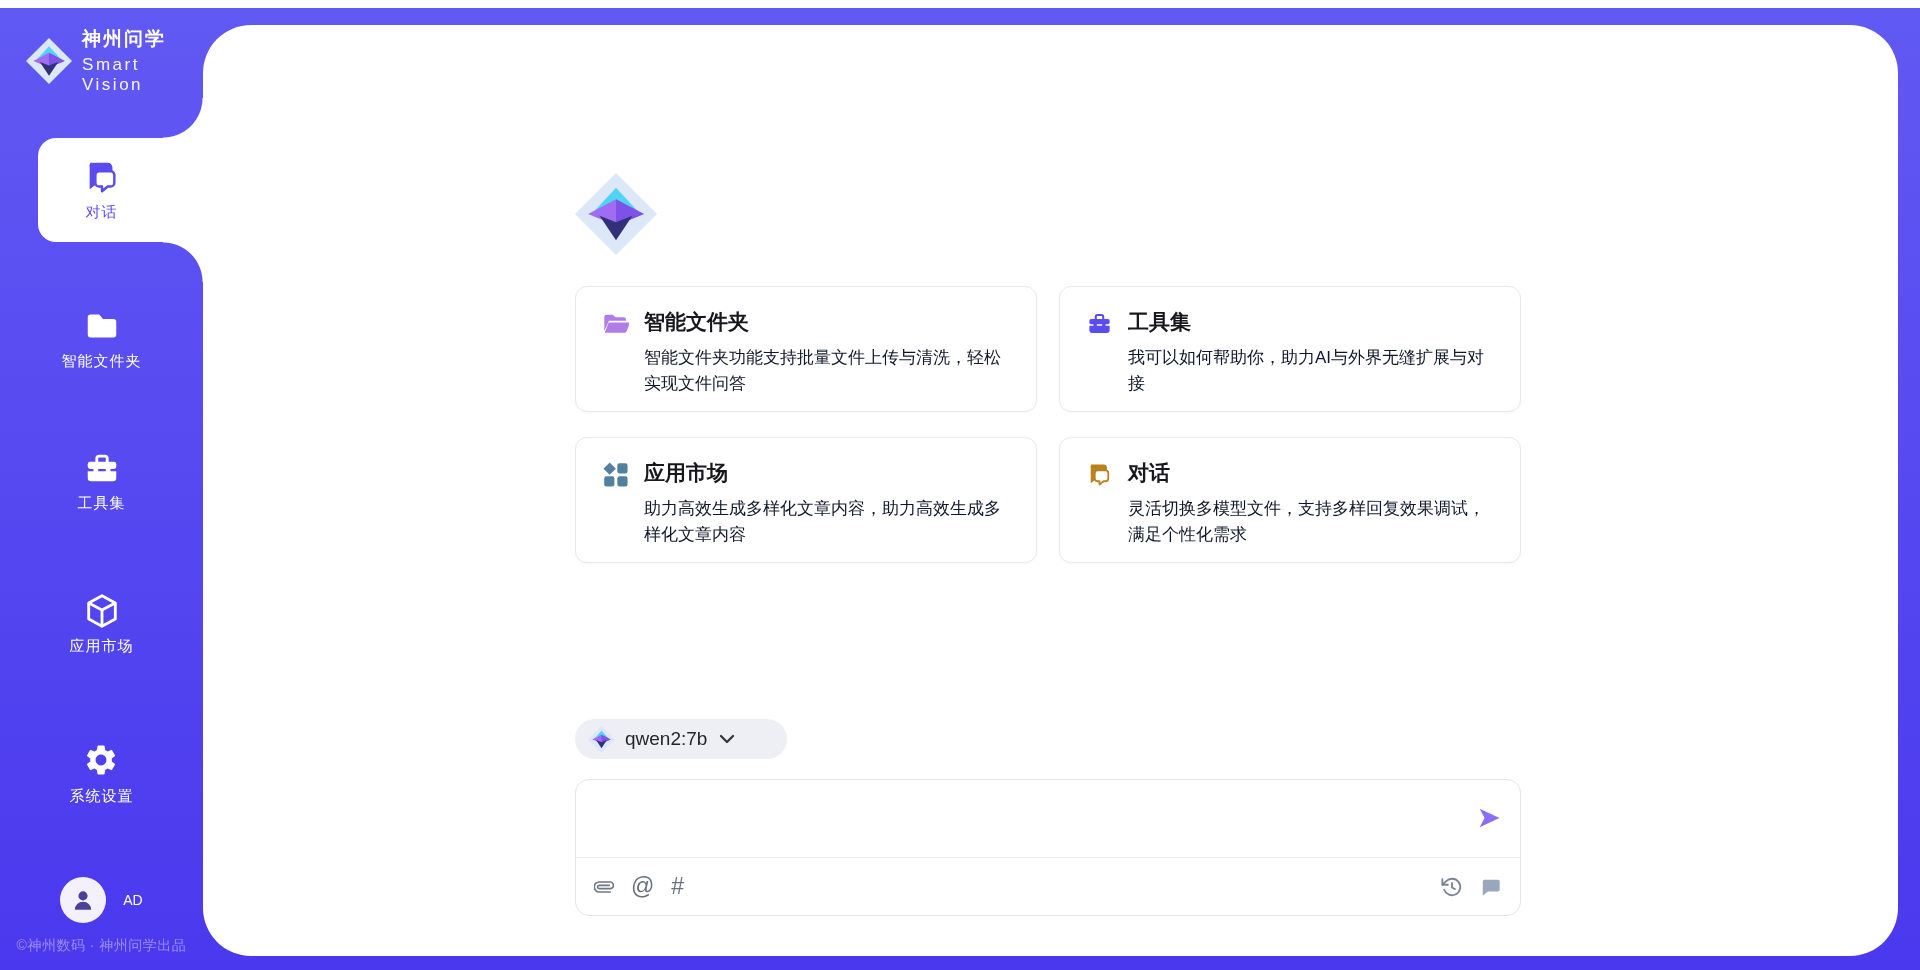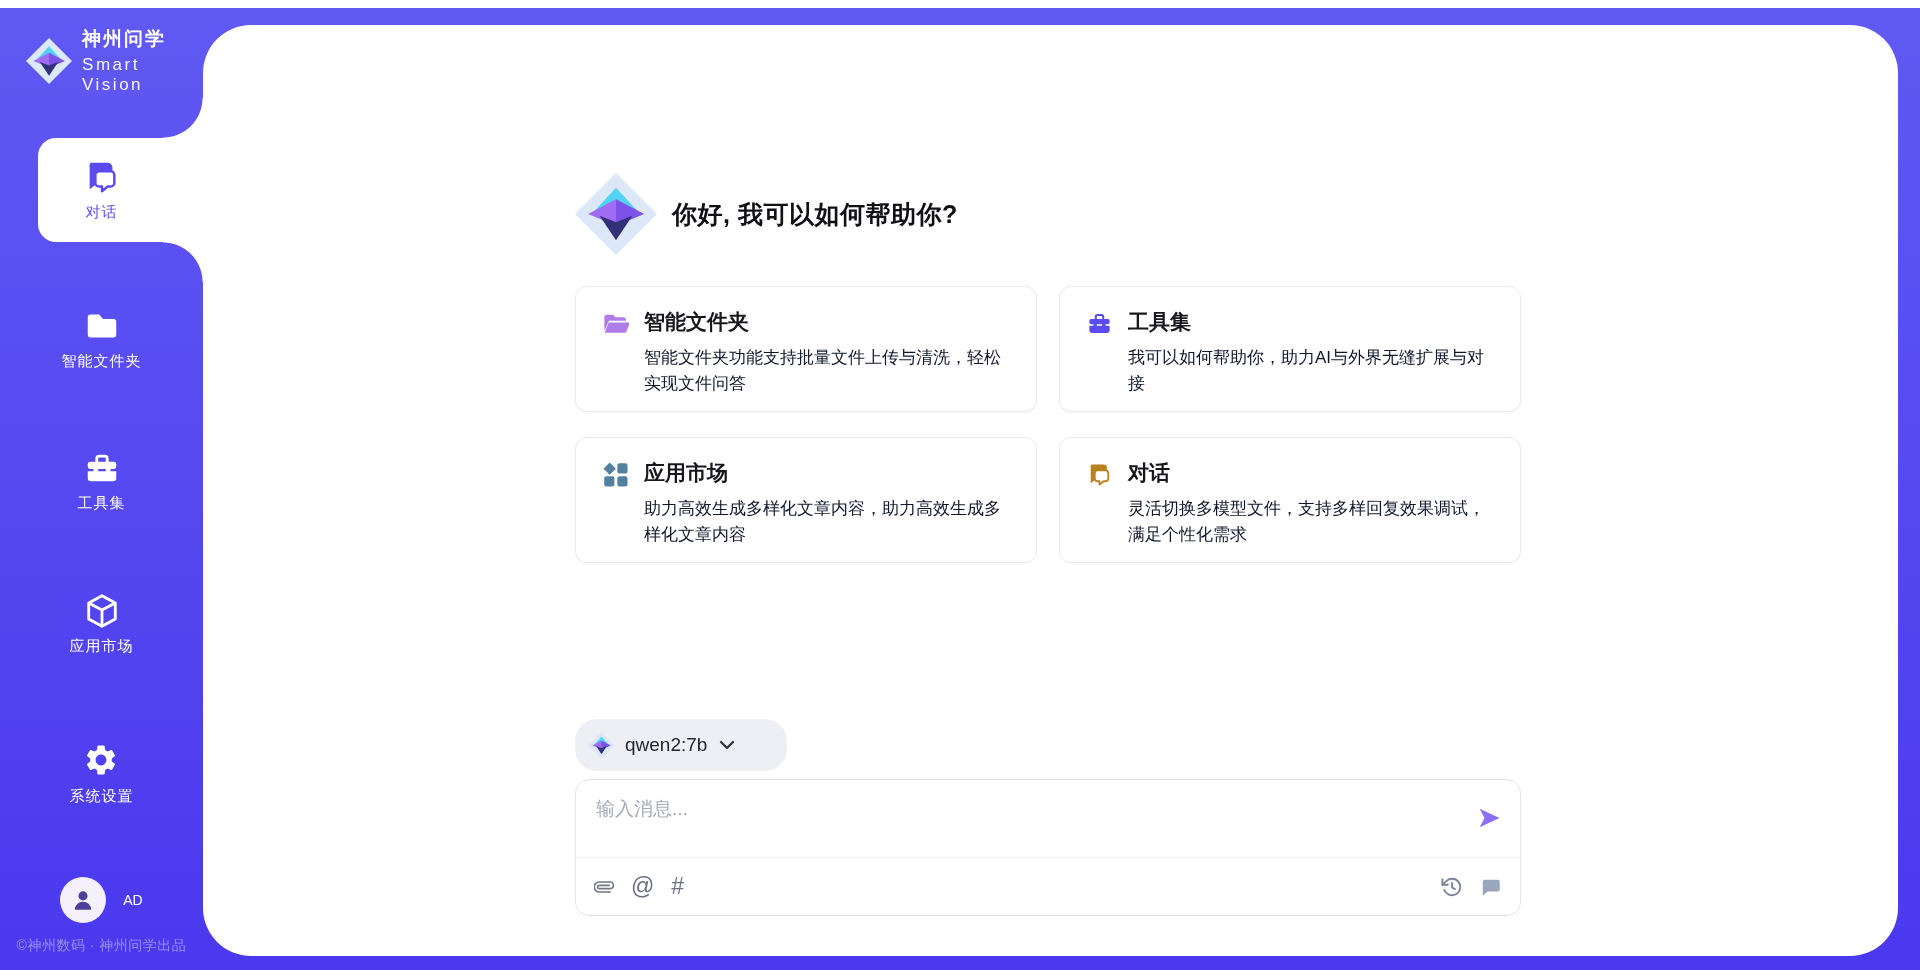--- a/index.html
+++ b/index.html
@@ -49,21 +49,21 @@
   .greeting svg { width:82px; height:86px; }
   .greeting h1 { font-size:25px; font-weight:700; color:#101016; letter-spacing:.5px; }
 
   .cards { position:absolute; left:0; top:261px; width:946px; display:grid; grid-template-columns:1fr 1fr; column-gap:22px; row-gap:25px; }
   .card { height:126px; background:#fff; border:1px solid #e9e9ef; border-radius:12px; padding:21px 24px 0 26px; display:flex; gap:15px; cursor:pointer; box-shadow:0 1px 3px rgba(20,20,40,.03); }
   .card-icon { flex:0 0 27px; width:27px; height:27px; margin-top:2px; }
   .card-icon svg { width:27px; height:27px; display:block; }
   .card-title { font-size:21px; font-weight:700; color:#17171d; margin-bottom:9px; }
   .card-desc { font-size:17px; color:#0f172a; line-height:1.5; }
 
-  .model-pill { position:absolute; left:0; top:694px; height:52px; border-radius:22px; background:#edeff4; display:inline-flex; align-items:center; gap:10px; padding:0 52px 0 13px; cursor:pointer;justify-content:center; }
+  .model-pill { position:absolute; left:0; top:694px; height:40px; border-radius:22px; background:#edeff4; display:inline-flex; align-items:center; gap:10px; padding:0 52px 0 13px; cursor:pointer;justify-content:center; }
   .model-pill .pill-logo { width:27px; height:27px; }
   .model-name { font-size:19px; color:#24262c; }
   .chevron { width:16px; height:10px; margin-left:2px; }
 
   .composer { position:absolute; left:0; top:754px; width:946px; height:137px; border:1px solid #e3e5ea; border-radius:14px; background:#fff; }
   .composer textarea { position:absolute; left:0; top:0; right:60px; height:74px; border:none; outline:none; resize:none; background:transparent; padding:16px 10px 0 20px; font-size:19px; color:#333; font-family:inherit; }
   .composer textarea::placeholder { color:#a5abb6; }
   .send { position:absolute; right:16px; top:24px; width:30px; height:30px; border:none; background:none; cursor:pointer; padding:0; }
   .send svg { width:28px; height:28px; }
   .composer-divider { position:absolute; left:0; right:0; top:77px; border-top:1px solid #edeef2; }
@@ -185,21 +185,20 @@
     </div>
 
     <div class="copyright">©神州数码 · 神州问学出品</div>
   </aside>
 
   <main class="content">
     <div class="greeting">
       <svg viewBox="0 0 100 100">
           <use href="#diamond-logo"></use>
         </svg>
-      <h1>你好, 我可以如何帮助你?</h1>
     </div>
 
     <div class="cards">
       <div class="card">
         <span class="card-icon" style="color: rgb(176, 124, 232);">
           <svg viewBox="0 0 37 37">
               <use href="#icon-folder-open" transform="scale(1.06)"></use>
             </svg>
         </span>
         <div class="card-body">
@@ -246,21 +245,20 @@
       <svg class="pill-logo" viewBox="0 0 100 100">
           <use href="#diamond-logo"></use>
         </svg>
       <span class="model-name">qwen2:7b</span>
       <svg class="chevron" viewBox="0 0 16 10">
         <polyline points="2,2 8,8 14,2" fill="none" stroke="#33363c" stroke-width="2.3" stroke-linecap="round" stroke-linejoin="round"></polyline>
       </svg>
     </div>
 
     <div class="composer">
-      <textarea placeholder="输入消息..." style=""></textarea>
       <button class="send">
         <svg viewBox="0 0 24 24">
           <path d="M4 4 L21 12 L4 20 L8.2 12 Z" fill="#8b6ef5"></path>
         </svg>
       </button>
       <div class="composer-divider"></div>
       <div class="composer-toolbar">
         <button class="tb-btn">
           <svg width="20" height="22" viewBox="0 0 24 24">
             <path d="M21.44 11.05l-9.19 9.19a6 6 0 0 1-8.49-8.49l9.19-9.19a4 4 0 0 1 5.66 5.66l-9.2 9.19a2 2 0 0 1-2.83-2.83l8.49-8.48" fill="none" stroke="currentColor" stroke-width="2" stroke-linecap="round" stroke-linejoin="round" transform="rotate(45 12 12)"></path>

